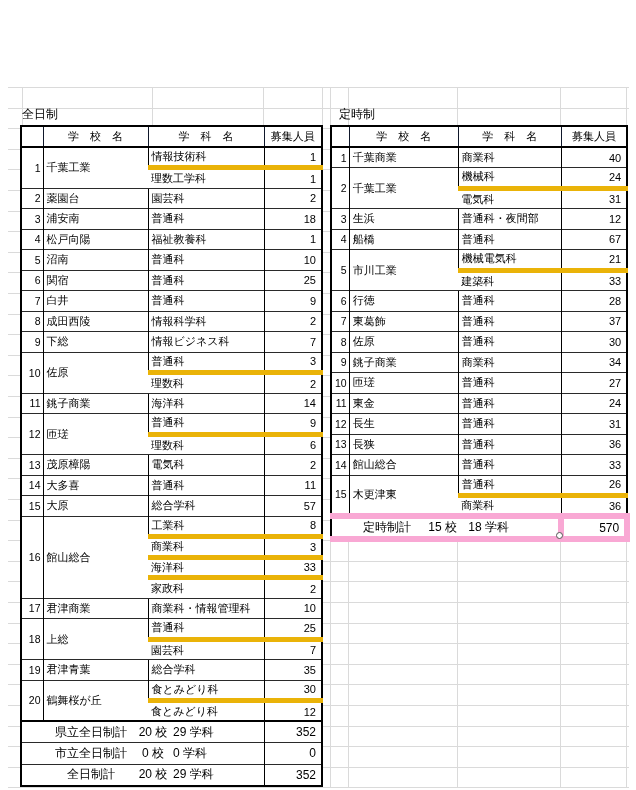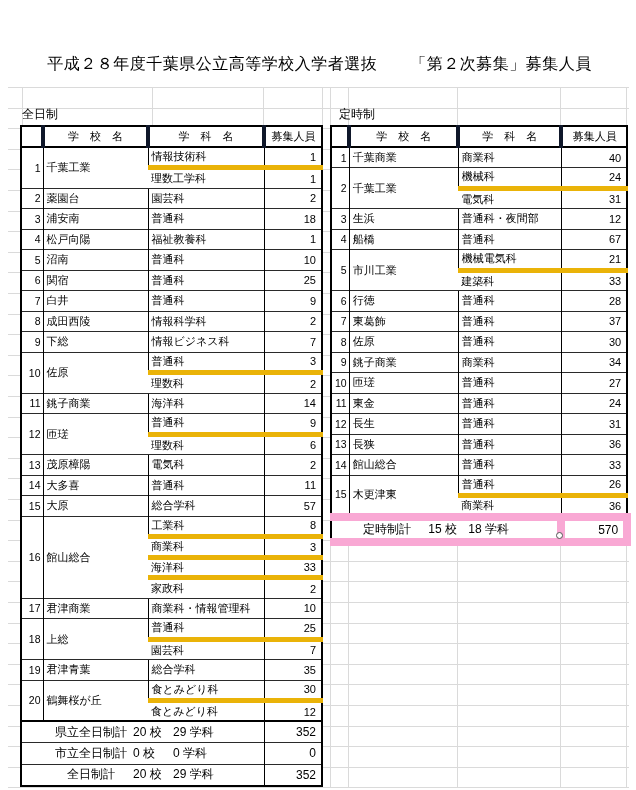--- a/index.html
+++ b/index.html
@@ -23,40 +23,40 @@
   #label-parttime { left:339px; }
   .tbl-mount { position:absolute; top:125px; z-index:1; }
   #fulltime-table { left:20px; }
   #parttime-table { left:330px; }
   table.sheet-table {
     border-collapse:collapse; table-layout:fixed; background:#fff;
     border:2px solid #000; font-size:11px;
   }
   .sheet-table th {
     height:21px; font-weight:normal; text-align:center; font-size:11px;
-    border-bottom:2px solid #000; border-left:4px solid #0f172a; padding:0 2px;
+    border-bottom:2px solid #000; border-left:1px solid #0f172a; padding:0 2px;
     white-space:nowrap; overflow:hidden;
   }
   .sheet-table th:first-child { border-left:none; }
   .sheet-table td {
     height:20.5px; padding:0 3px; white-space:nowrap; overflow:hidden;
     border-left:1px solid #000; vertical-align:middle;
   }
   .sheet-table td:first-child { border-left:none; }
   tr.group-start td { border-top:1px solid #2a2a2a; }
   tr.intra td { border-top:5px solid #eab308; }
   td.no { text-align:right; padding-right:2px; font-size:10.5px; }
   td.school, td.dept { text-align:left; }
   td.count { text-align:right; padding-right:5px; }
   tr.footer td { height:21.5px; border-top:1px solid #2a2a2a; font-size:12px; }
   tr.footer-first td { border-top:2px solid #000; }
-  tr.footer-sel td { border:8px solid #f9a8d4; }
+  tr.footer-sel td { border:6px solid #f9a8d4; }
   .ft-flex { display:flex; align-items:center; }
   .lf-label { padding-left:24px; width:108px; text-align:center; }
-  .lf-schools { width:40px; text-align:left; }
+  .lf-schools { width:40px; text-align:center; }
   .lf-depts { width:52px; }
   .rf-label { padding-left:28px; width:90px; text-align:left; }
   .rf-schools { width:32px; text-align:right; }
   .rf-depts { width:52px; text-align:right; }
   .selection-handle {
     position:absolute; left:556px; top:532px; width:7px; height:7px; z-index:3;
     border:1px solid #555; border-radius:50%; background:#fff;
   }
   .watermark { position:absolute; right:3px; bottom:5px; z-index:2; }
   .watermark .ruby {
@@ -76,21 +76,20 @@
   <div class="vline" style="left:22px"></div>
   <div class="vline" style="left:152px"></div>
   <div class="vline" style="left:263px"></div>
   <div class="vline" style="left:322px"></div>
   <div class="vline" style="left:330px"></div>
   <div class="vline" style="left:348px"></div>
   <div class="vline" style="left:457px"></div>
   <div class="vline" style="left:560px"></div>
   <div class="vline" style="left:626px"></div>
 
-  <div class="title">平成２８年度千葉県公立高等学校入学者選抜　　「第２次募集」募集人員</div>
 
   <div class="section-label" id="label-fulltime">全日制</div>
   <div class="section-label" id="label-parttime">定時制</div>
 
   <div id="fulltime-table" class="tbl-mount">
       <table class="sheet-table">
         <colgroup>
           <col style="width: 22px;">
           <col style="width: 105px;">
           <col style="width: 116px;">

